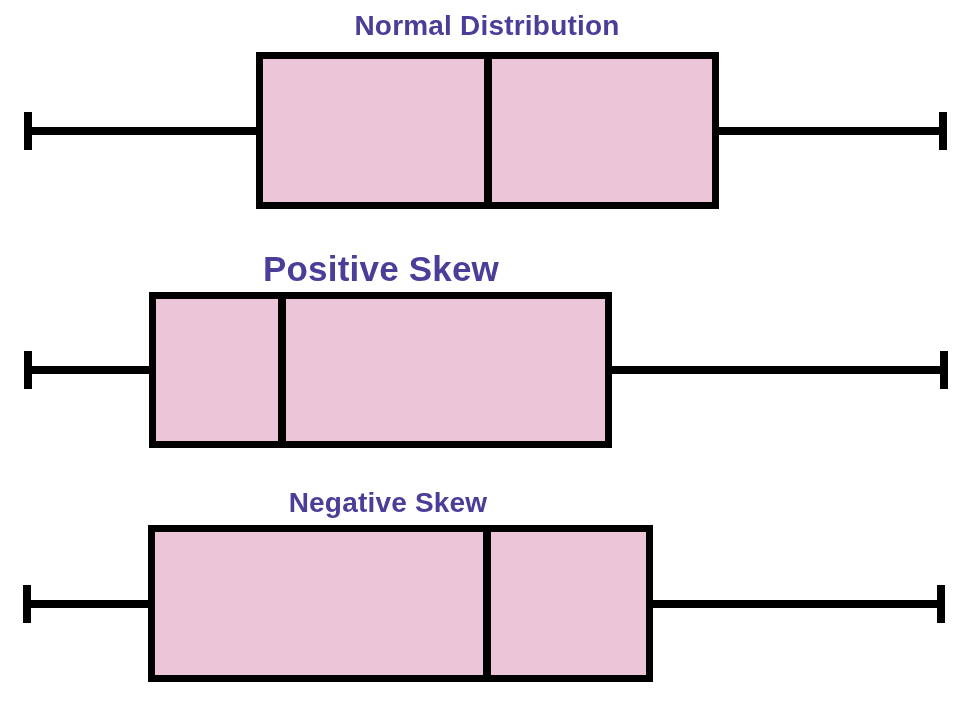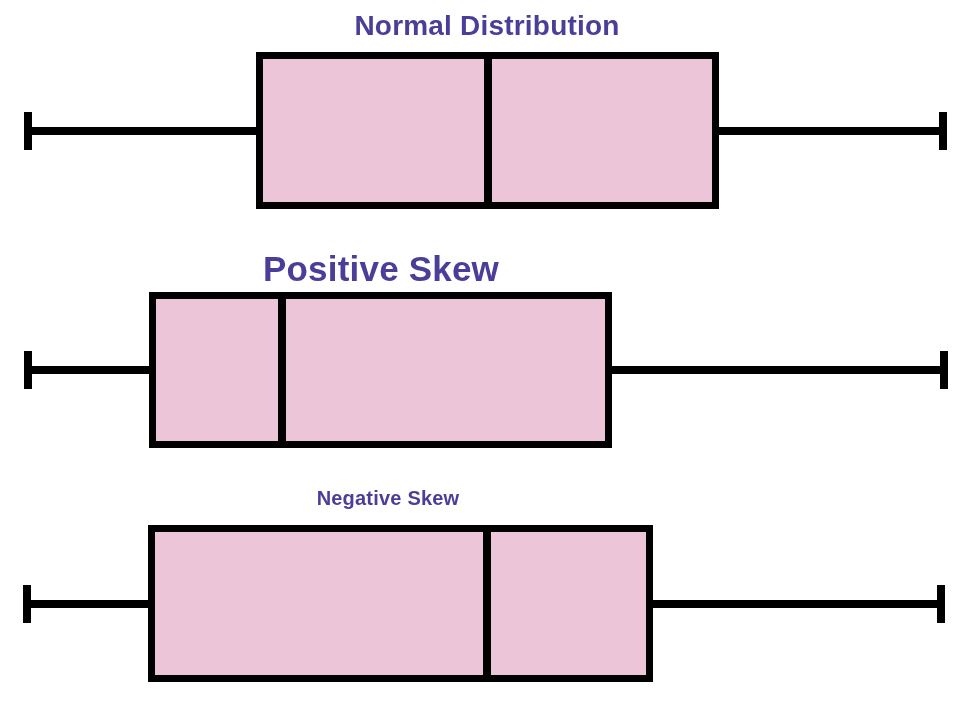--- a/index.html
+++ b/index.html
@@ -54,21 +54,21 @@
     <h2 class="plot-title" style="left: 81px; top: 249px; width: 600px; font-size: 35px;">Positive Skew</h2>
     <div class="cap cap-left" style="left: 24px; top: 351px; width: 8px; height: 38px;"></div>
     <div class="whisker whisker-left" style="left: 30px; top: 366px; width: 121px; height: 8px;"></div>
     <div class="iqr-box" style="left: 149px; top: 292px; width: 463px; height: 156px; border-width: 7px;"></div>
     <div class="median-line" style="left: 278px; top: 292px; width: 8px; height: 156px;"></div>
     <div class="whisker whisker-right" style="left: 610px; top: 366px; width: 332px; height: 8px;"></div>
     <div class="cap cap-right" style="left: 940px; top: 351px; width: 8px; height: 38px;"></div>
   </section>
 
   <section class="plot">
-    <h2 class="plot-title" style="left: 88px; top: 487px; width: 600px; font-size: 20px;">Negative Skew</h2>
+    <h2 class="plot-title" style="left: 88px; top: 487px; width: 600px; font-size: 28px;">Negative Skew</h2>
     <div class="cap cap-left" style="left: 23px; top: 584.5px; width: 8px; height: 38px;"></div>
     <div class="whisker whisker-left" style="left: 29px; top: 599.5px; width: 121px; height: 8px;"></div>
     <div class="iqr-box" style="left: 148px; top: 525px; width: 505px; height: 157px; border-width: 7px;"></div>
     <div class="median-line" style="left: 483px; top: 525px; width: 8px; height: 157px;"></div>
     <div class="whisker whisker-right" style="left: 651px; top: 599.5px; width: 288px; height: 8px;"></div>
     <div class="cap cap-right" style="left: 937px; top: 584.5px; width: 8px; height: 38px;"></div>
   </section>
 
 </div>
 

